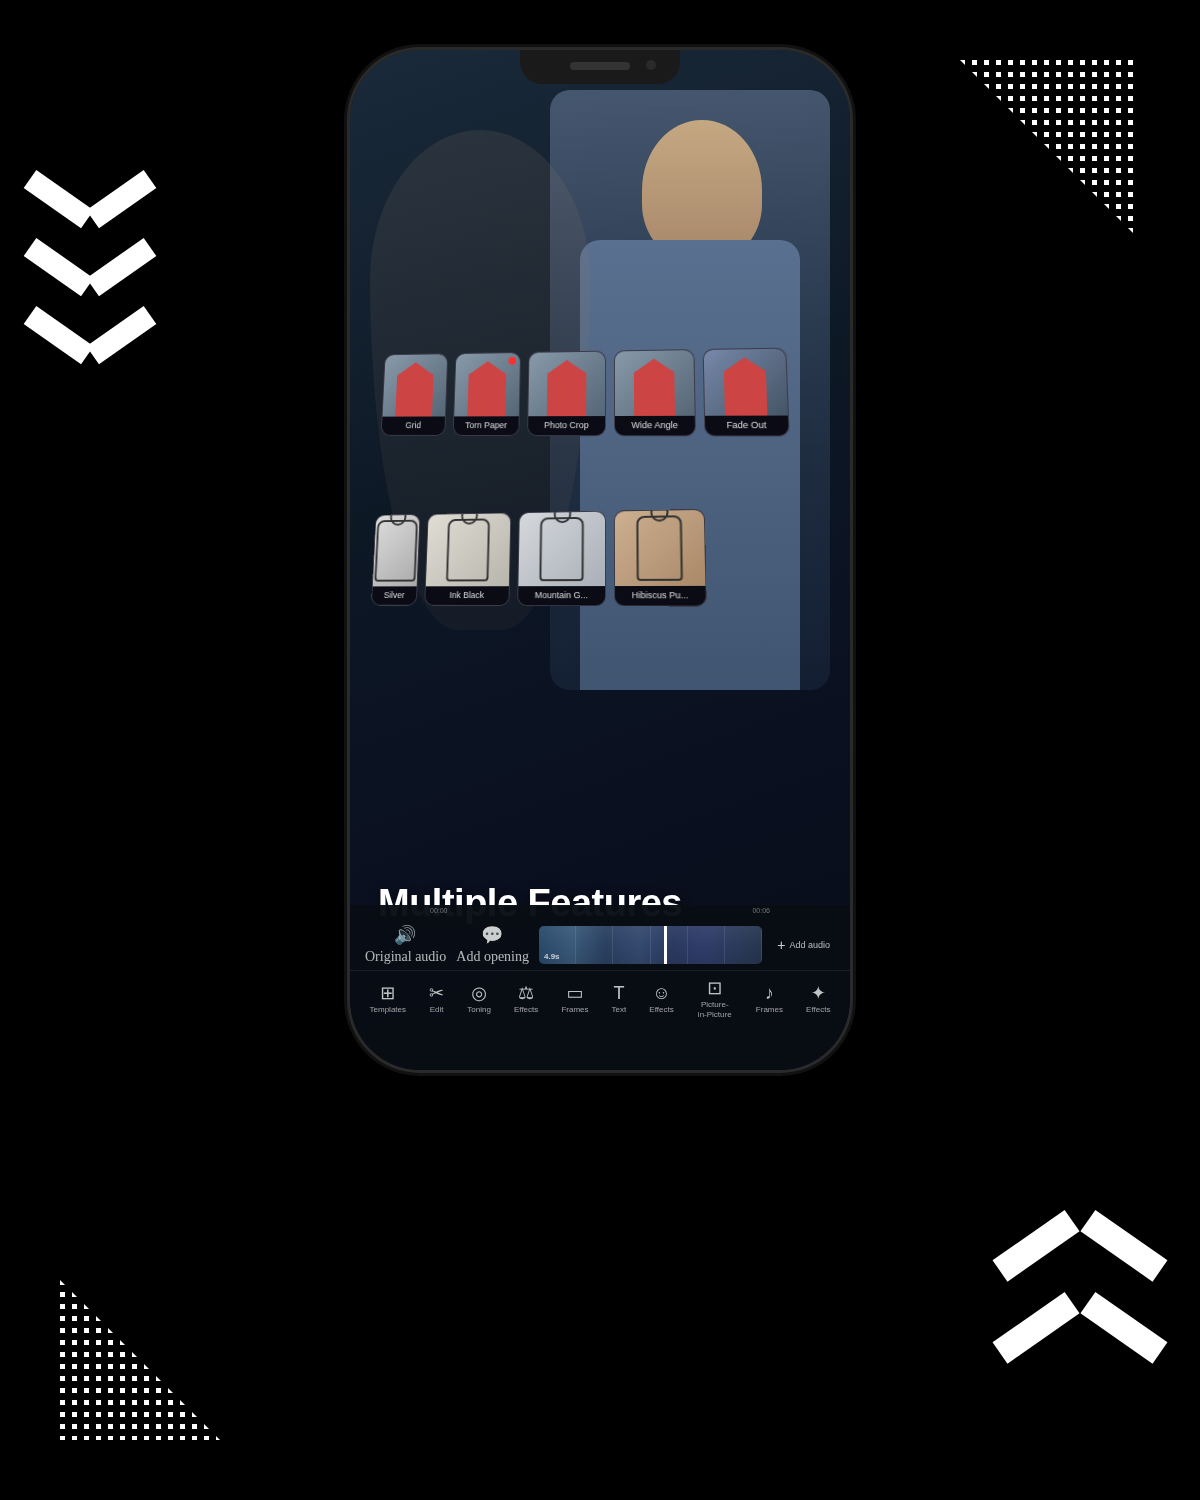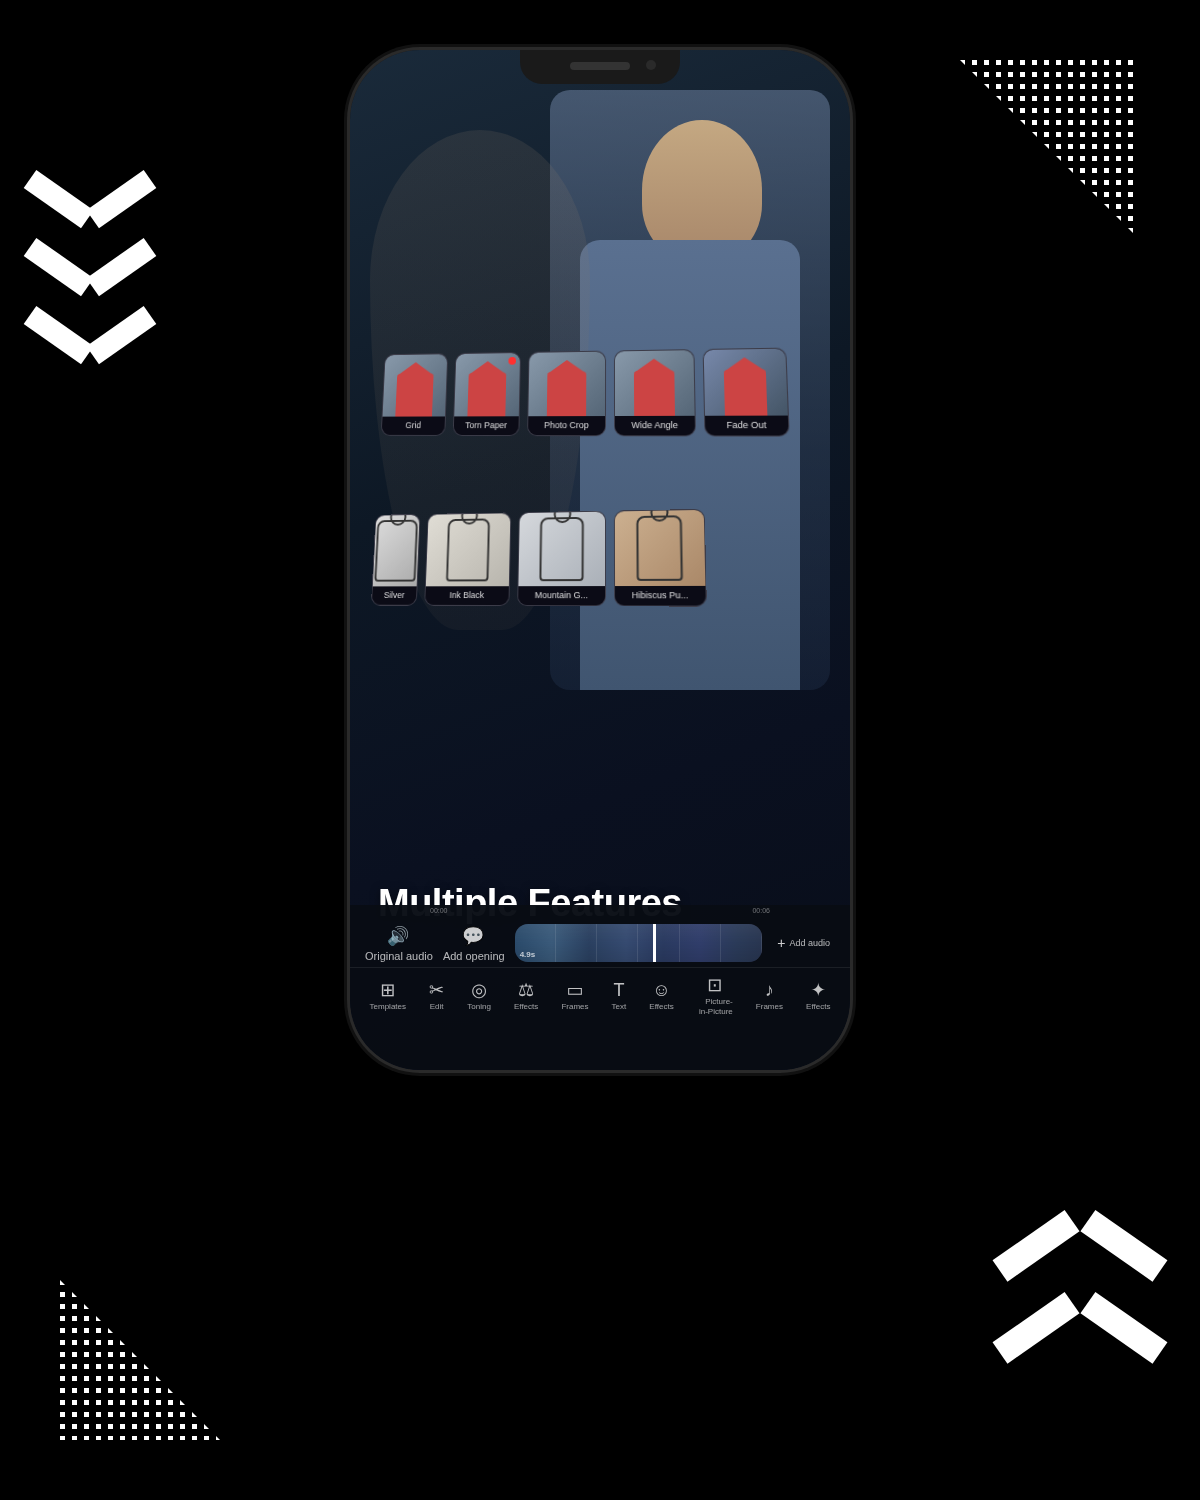--- a/index.html
+++ b/index.html
@@ -376,30 +376,31 @@
       flex-direction: column;
       align-items: center;
       gap: 3px;
       min-width: 55px;
     }
     .timeline-btn-icon {
       color: rgba(255,255,255,0.8);
       font-size: 18px;
     }
     .timeline-btn-label {
-      font-size: 11px;
+      font-size: 14px;
       color: rgba(255,255,255,0.7);
       white-space: nowrap;
+      font-family: Liberation Serif, serif;
     }
 
     .timeline-track {
       flex: 1;
       height: 38px;
       background: #1a1a2a;
-      border-radius: 13px;
+      border-radius: 5px;
       position: relative;
       overflow: hidden;
     }
     .timeline-clip {
       position: absolute;
       top: 0;
       left: 0;
       right: 0;
       bottom: 0;
       background: linear-gradient(90deg,
@@ -692,21 +693,21 @@
           <div class="tool-item">
             <span class="tool-icon">T</span>
             <span class="tool-label">Text</span>
           </div>
           <div class="tool-item">
             <span class="tool-icon">☺</span>
             <span class="tool-label">Effects</span>
           </div>
           <div class="tool-item">
             <span class="tool-icon">⊡</span>
-            <span class="tool-label" style="max-width:36px;text-align:right;">Picture-in-Picture</span>
+            <span class="tool-label" style="max-width:36px;">Picture-in-Picture</span>
           </div>
           <div class="tool-item">
             <span class="tool-icon">♪</span>
             <span class="tool-label">Frames</span>
           </div>
           <div class="tool-item">
             <span class="tool-icon">✦</span>
             <span class="tool-label">Effects</span>
           </div>
         </div>

